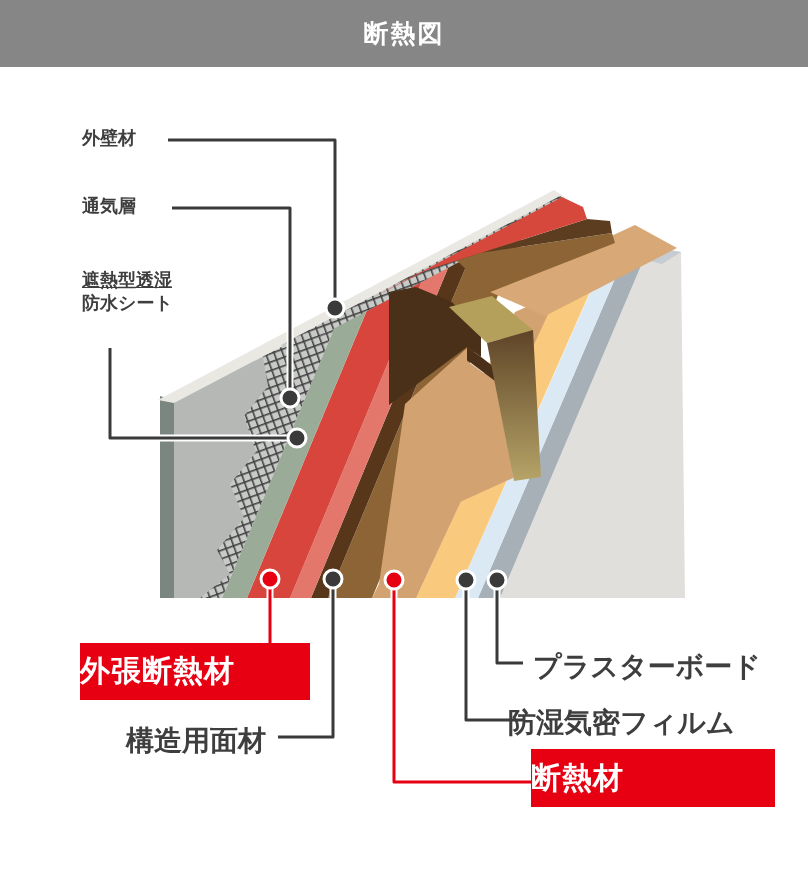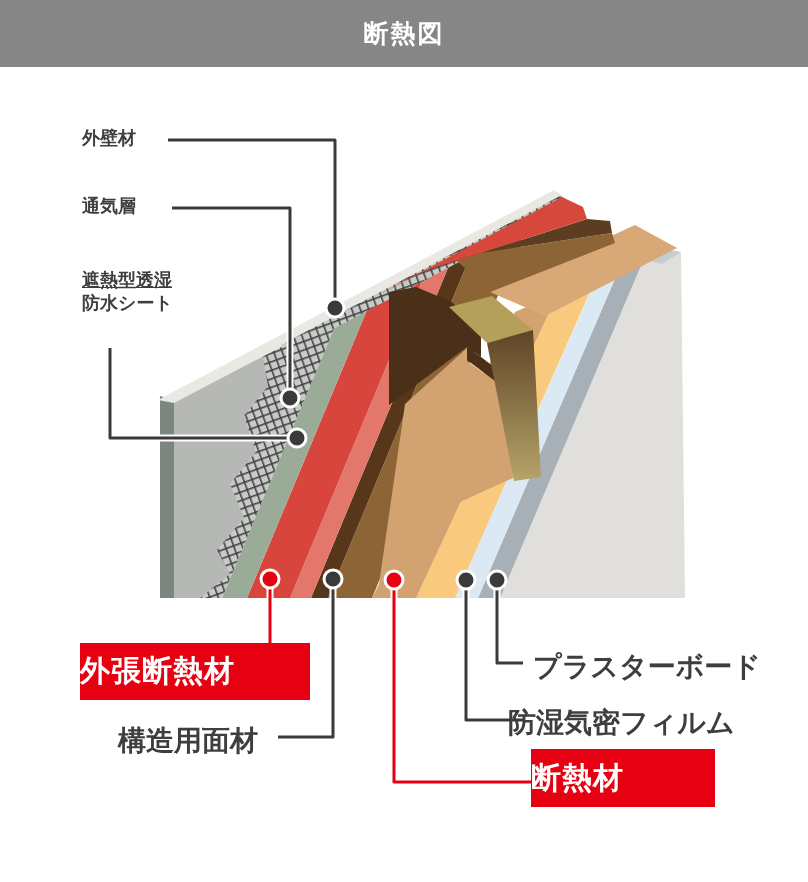--- a/index.html
+++ b/index.html
@@ -112,19 +112,19 @@
 
 <div class="lbl lbl-top" style="left:82px;top:126px;">外壁材</div>
 <div class="lbl lbl-top" style="left:82px;top:194px;text-align:right;">通気層</div>
 <div class="lbl lbl-top" style="left:82px;top:268px;text-decoration:underline;">遮熱型透湿</div>
 <div class="lbl lbl-top" style="left:82px;top:291px;text-align:center;">防水シート</div>
 
 <div class="red-box" style="left:80px;top:643px;width:230px;height:57px;">
   <span>外張断熱材</span>
 </div>
 
-<div class="lbl lbl-bottom" style="left:118px;top:722px;">構造用面材</div>
+<div class="lbl lbl-bottom" style="left:126px;top:722px;">構造用面材</div>
 <div class="lbl lbl-bottom" style="left:533px;top:648px;">プラスターボード</div>
 <div class="lbl lbl-bottom" style="left:508px;top:704px;">防湿気密フィルム</div>
 
-<div class="red-box" style="left:531px;top:749px;width:184px;height:58px;">
+<div class="red-box" style="left:531px;top:749px;width:244px;height:58px;">
   <span>断熱材</span>
 </div>
 
 </body></html>

